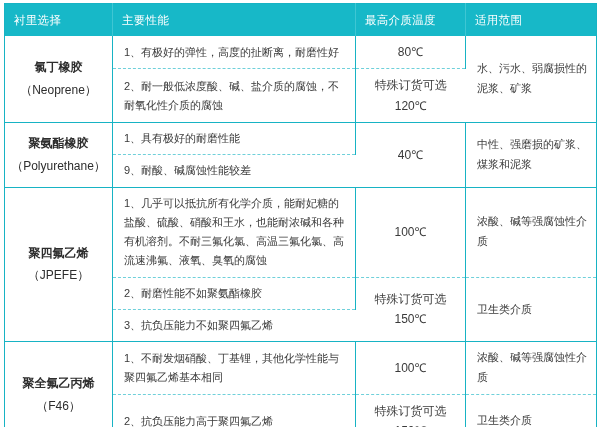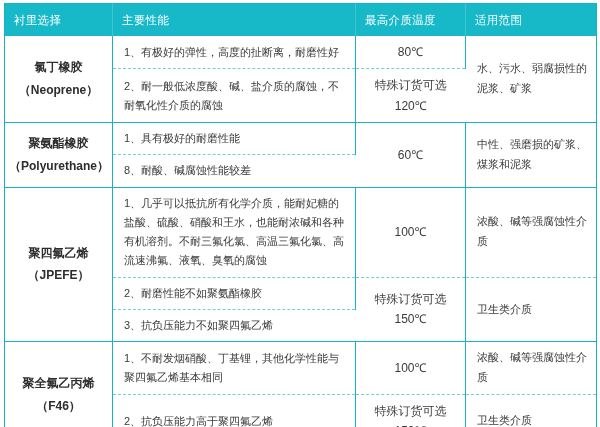--- a/index.html
+++ b/index.html
@@ -59,21 +59,21 @@
   tbody tr:last-child td { border-bottom: none; }
 
   td.name {
     text-align: center;
     font-weight: bold;
     font-size: 12px;
     color: #2d2d2d;
     line-height: 1.9;
     padding: 6px 4px;
   }
-  td.name .sub { display: block; font-weight: bold; }
+  td.name .sub { display: block; font-weight: normal; }
 
   td.perf {
     text-align: left;
     padding-left: 11px;
   }
   td.temp {
     text-align: center;
     font-size: 12px;
     line-height: 1.7;
   }
@@ -125,25 +125,25 @@
           <span class="line">120℃</span>
         </td>
       </tr>
 
       <tr>
         <td class="name" rowspan="2">
           <span class="line">聚氨酯橡胶</span>
           <span class="sub">（Polyurethane）</span>
         </td>
         <td class="perf dash-b">1、具有极好的耐磨性能</td>
-        <td class="temp" rowspan="2">60℃</td>
+        <td class="temp" rowspan="2">40℃</td>
         <td class="scope" rowspan="2">中性、强磨损的矿浆、煤浆和泥浆</td>
       </tr>
       <tr>
-        <td class="perf">8、耐酸、碱腐蚀性能较差</td>
+        <td class="perf">9、耐酸、碱腐蚀性能较差</td>
       </tr>
 
       <tr>
         <td class="name" rowspan="3">
           <span class="line">聚四氟乙烯</span>
           <span class="sub">（JPEFE）</span>
         </td>
         <td class="perf dash-b">1、几乎可以抵抗所有化学介质，能耐妃糖的盐酸、硫酸、硝酸和王水，也能耐浓碱和各种有机溶剂。不耐三氟化氯、高温三氟化氯、高流速沸氟、液氧、臭氧的腐蚀</td>
         <td class="temp dash-b">100℃</td>
         <td class="scope dash-b">浓酸、碱等强腐蚀性介质</td>

